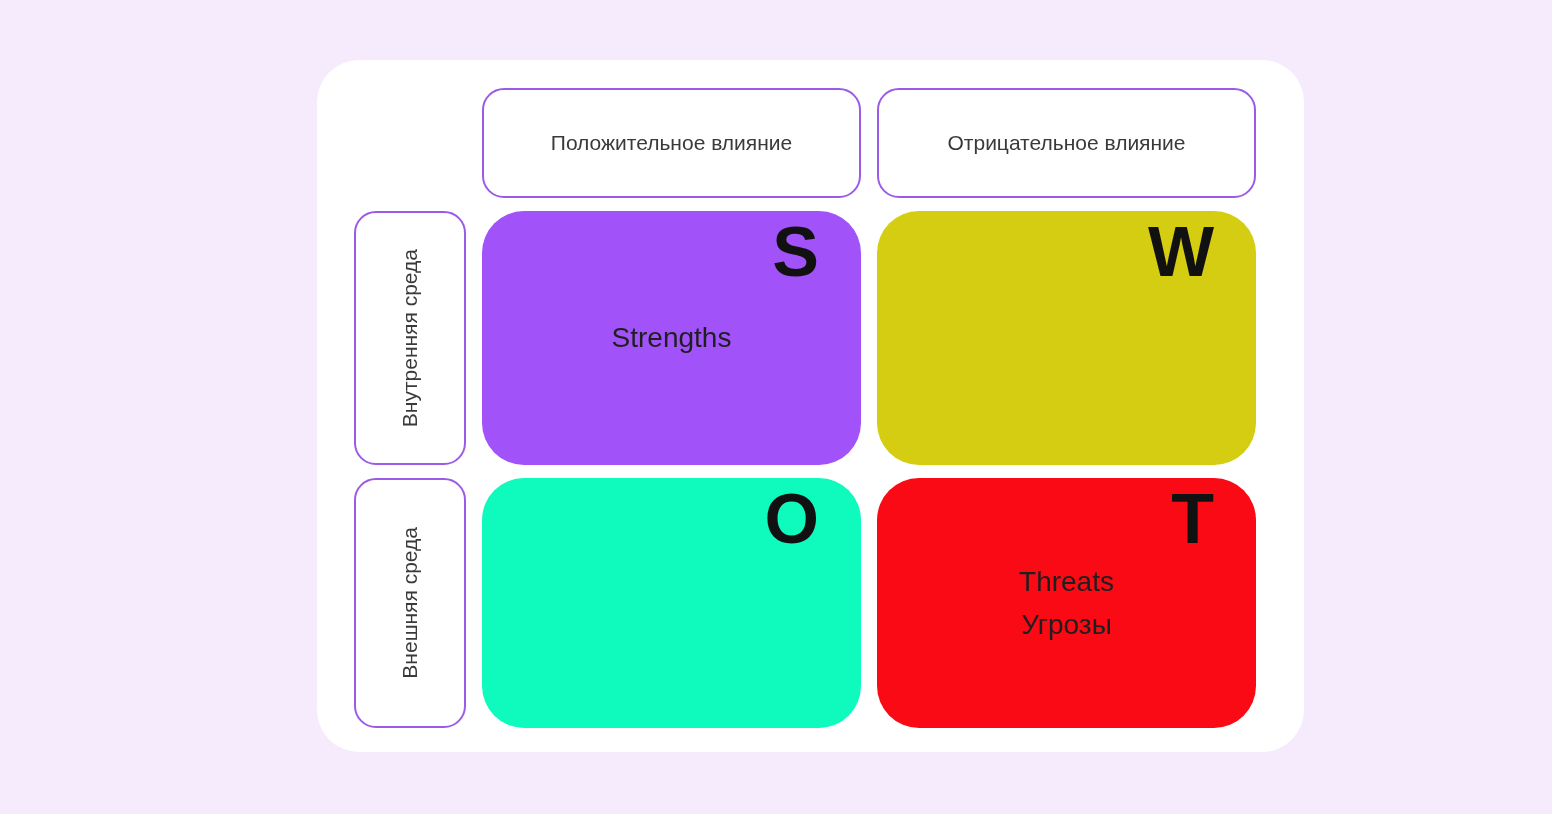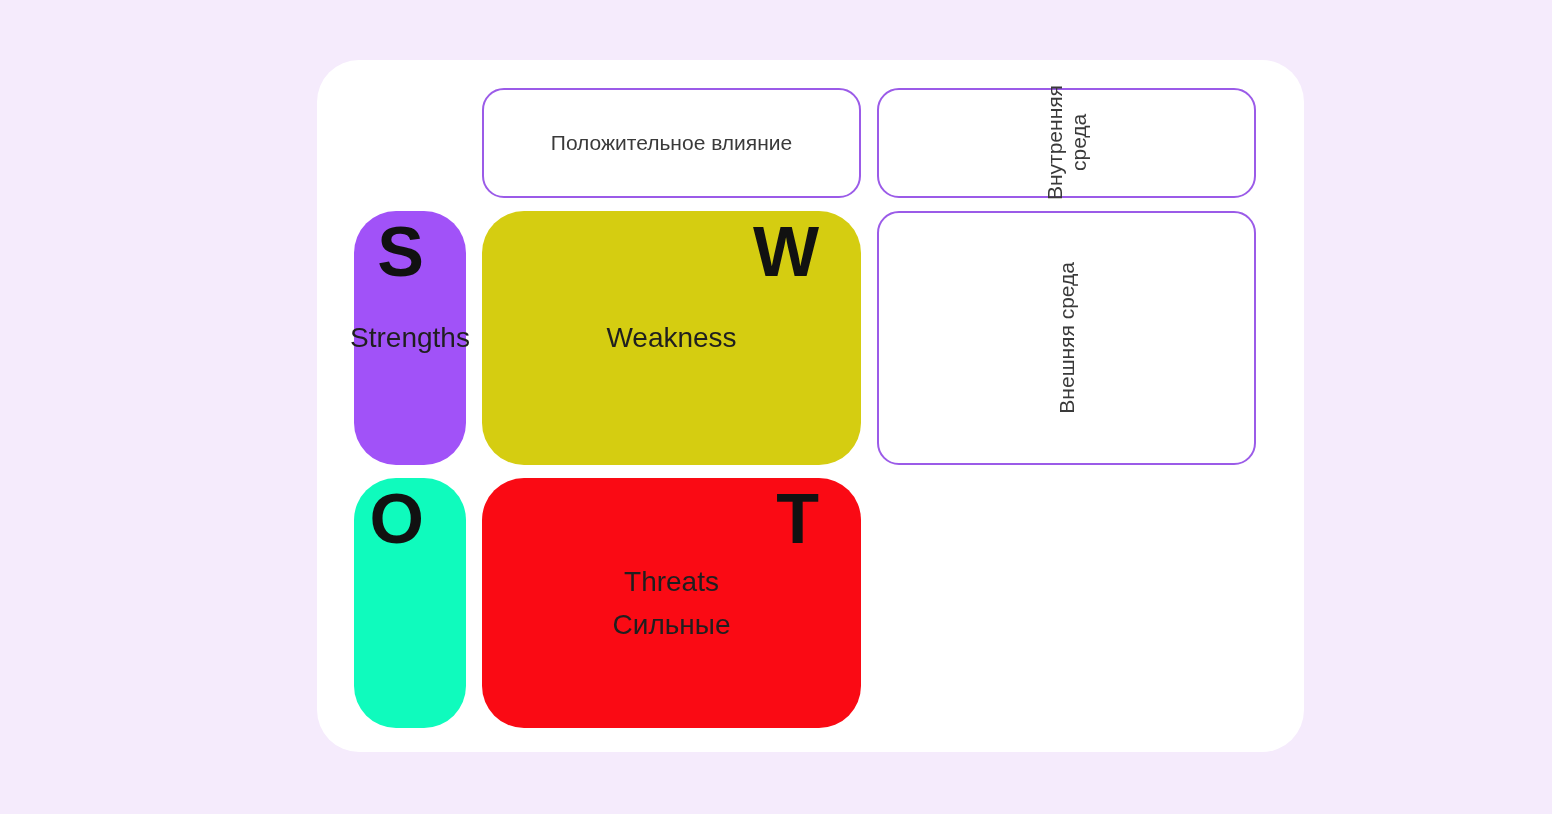--- a/index.html
+++ b/index.html
@@ -76,42 +76,44 @@
 <body>
 
 <div class="card">
 
   <div class="spacer"></div>
 
   <div class="outline-box">
     <span>Положительное влияние</span>
   </div>
 
+  <div class="outline-box">
+    <span>Отрицательное влияние</span>
+  </div>
 
   <div class="outline-box">
     <span class="v-label">Внутренняя среда</span>
   </div>
 
   <div class="quadrant" style="background-color: rgb(161, 82, 248);">
     <span class="letter">S</span>
     <div class="line">Strengths</div>
   </div>
 
   <div class="quadrant" style="background-color: rgb(213, 205, 17);">
     <span class="letter">W</span>
-    <div class="line">Weakness</div>
   </div>
 
   <div class="outline-box">
     <span class="v-label">Внешняя среда</span>
   </div>
 
   <div class="quadrant" style="background-color: rgb(15, 251, 189);">
     <span class="letter">O</span>
   </div>
 
   <div class="quadrant" style="background-color: rgb(250, 10, 20);">
     <span class="letter">T</span>
     <div class="line">Threats</div>
-    <div class="line">Сильные</div>
+    <div class="line">Угрозы</div>
   </div>
 
 </div>
 
 </body></html>

